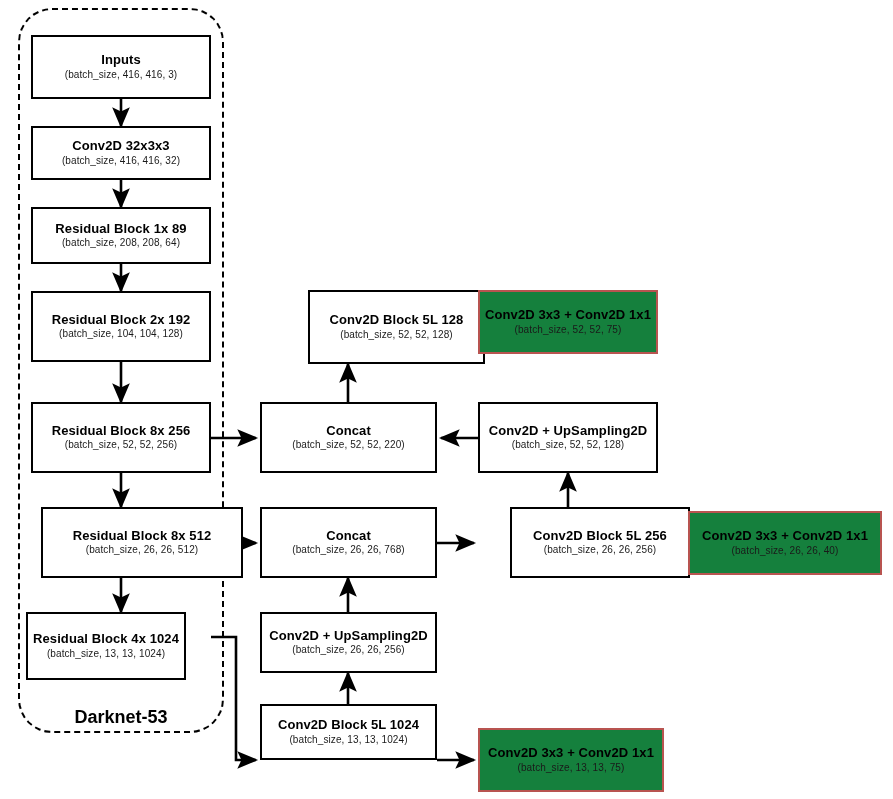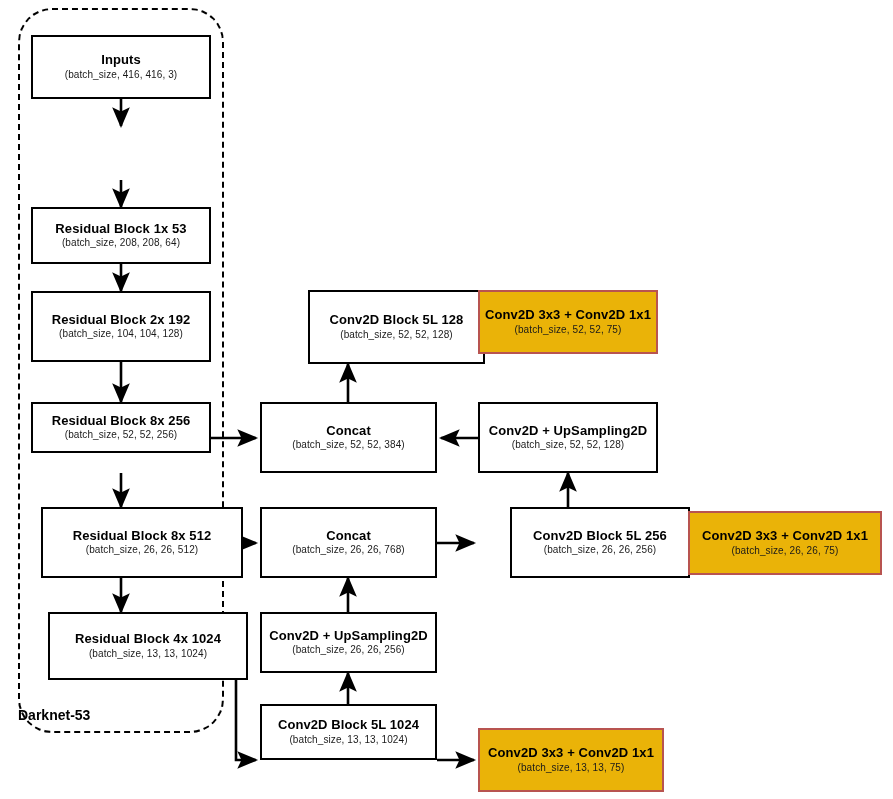--- a/index.html
+++ b/index.html
@@ -16,22 +16,22 @@
   
   .group-box{
     position:absolute;z-index:2;
     border:2px dashed #000;
     border-radius:34px;
     background:transparent;
     box-sizing:border-box;
   }
   .group-label{
     position:absolute;z-index:3;
-    font-size:14px;font-weight:bold;color:#000;
-    white-space:nowrap;
+    font-size:18px;font-weight:bold;color:#000;
+    text-align:center;white-space:nowrap;
   }
 
   
   .node{
     position:absolute;z-index:4;box-sizing:border-box;
     background:#ffffff;
     border:2px solid #000000;
     display:flex;flex-direction:column;
     align-items:center;justify-content:center;
     text-align:center;
@@ -40,21 +40,21 @@
   }
   .node .t1{
     font-size:13px;font-weight:bold;color:#000;
     white-space:nowrap;letter-spacing:0.1px;
   }
   .node .t2{
     font-size:10px;font-weight:normal;color:#1a1a1a;
     white-space:nowrap;letter-spacing:0.1px;
   }
   .node.out{
-    background:#eab308;
+    background:#15803d;
     border:2px solid #b85450;
   }
 </style>
 </head>
 <body>
 
 <div id="canvas">
 
   <svg id="wires" viewBox="0 0 893 799" xmlns="http://www.w3.org/2000/svg">
     <defs>
@@ -91,54 +91,58 @@
   </svg>
 
   <div class="group-box" style="left:18px;top:8px;width:206px;height:725px;"></div>
   <div class="group-label" style="left:18px;top:707px;width:206px;">Darknet-53</div>
 
   <div class="node" style="left:31px;top:35px;width:180px;height:64px;">
     <div class="t1">Inputs</div>
     <div class="t2">(batch_size, 416, 416, 3)</div>
   </div>
 
+  <div class="node" style="left:31px;top:126px;width:180px;height:54px;">
+    <div class="t1">Conv2D 32x3x3</div>
+    <div class="t2">(batch_size, 416, 416, 32)</div>
+  </div>
 
   <div class="node" style="left:31px;top:207px;width:180px;height:57px;">
-    <div class="t1">Residual Block 1x  53</div>
+    <div class="t1">Residual Block 1x  89</div>
     <div class="t2">(batch_size, 208, 208, 64)</div>
   </div>
 
   <div class="node" style="left:31px;top:291px;width:180px;height:71px;">
     <div class="t1">Residual Block 2x  192</div>
     <div class="t2">(batch_size, 104, 104, 128)</div>
   </div>
 
-  <div class="node" style="left:31px;top:402px;width:180px;height:51px;">
+  <div class="node" style="left:31px;top:402px;width:180px;height:71px;">
     <div class="t1">Residual Block 8x  256</div>
     <div class="t2">(batch_size, 52, 52, 256)</div>
   </div>
 
   <div class="node" style="left:41px;top:507px;width:202px;height:71px;">
     <div class="t1">Residual Block 8x  512</div>
     <div class="t2">(batch_size, 26, 26, 512)</div>
   </div>
 
-  <div class="node" style="left:48px;top:612px;width:200px;height:68px;text-align:center;">
+  <div class="node" style="left:26px;top:612px;width:160px;height:68px;text-align:center;">
     <div class="t1">Residual Block 4x  1024</div>
     <div class="t2">(batch_size, 13, 13, 1024)</div>
   </div>
 
   <div class="node" style="left:260px;top:290px;width:177px;height:74px;margin-left:48px;">
     <div class="t1">Conv2D Block 5L  128</div>
     <div class="t2">(batch_size, 52, 52, 128)</div>
   </div>
 
   <div class="node" style="left:260px;top:402px;width:177px;height:71px;">
     <div class="t1">Concat</div>
-    <div class="t2">(batch_size, 52, 52, 384)</div>
+    <div class="t2">(batch_size, 52, 52, 220)</div>
   </div>
 
   <div class="node" style="left:260px;top:507px;width:177px;height:71px;">
     <div class="t1">Concat</div>
     <div class="t2">(batch_size, 26, 26, 768)</div>
   </div>
 
   <div class="node" style="left:260px;top:612px;width:177px;height:61px;">
     <div class="t1">Conv2D + UpSampling2D</div>
     <div class="t2">(batch_size, 26, 26, 256)</div>
@@ -159,21 +163,21 @@
     <div class="t2">(batch_size, 26, 26, 256)</div>
   </div>
 
   <div class="node out" style="left:478px;top:290px;width:180px;height:64px;">
     <div class="t1">Conv2D 3x3 + Conv2D 1x1</div>
     <div class="t2">(batch_size, 52, 52, 75)</div>
   </div>
 
   <div class="node out" style="left:688px;top:511px;width:194px;height:64px;">
     <div class="t1">Conv2D 3x3 + Conv2D 1x1</div>
-    <div class="t2">(batch_size, 26, 26, 75)</div>
+    <div class="t2">(batch_size, 26, 26, 40)</div>
   </div>
 
   <div class="node out" style="left:478px;top:728px;width:186px;height:64px;">
     <div class="t1">Conv2D 3x3 + Conv2D 1x1</div>
     <div class="t2">(batch_size, 13, 13, 75)</div>
   </div>
 
 </div>
 
 </body></html>

